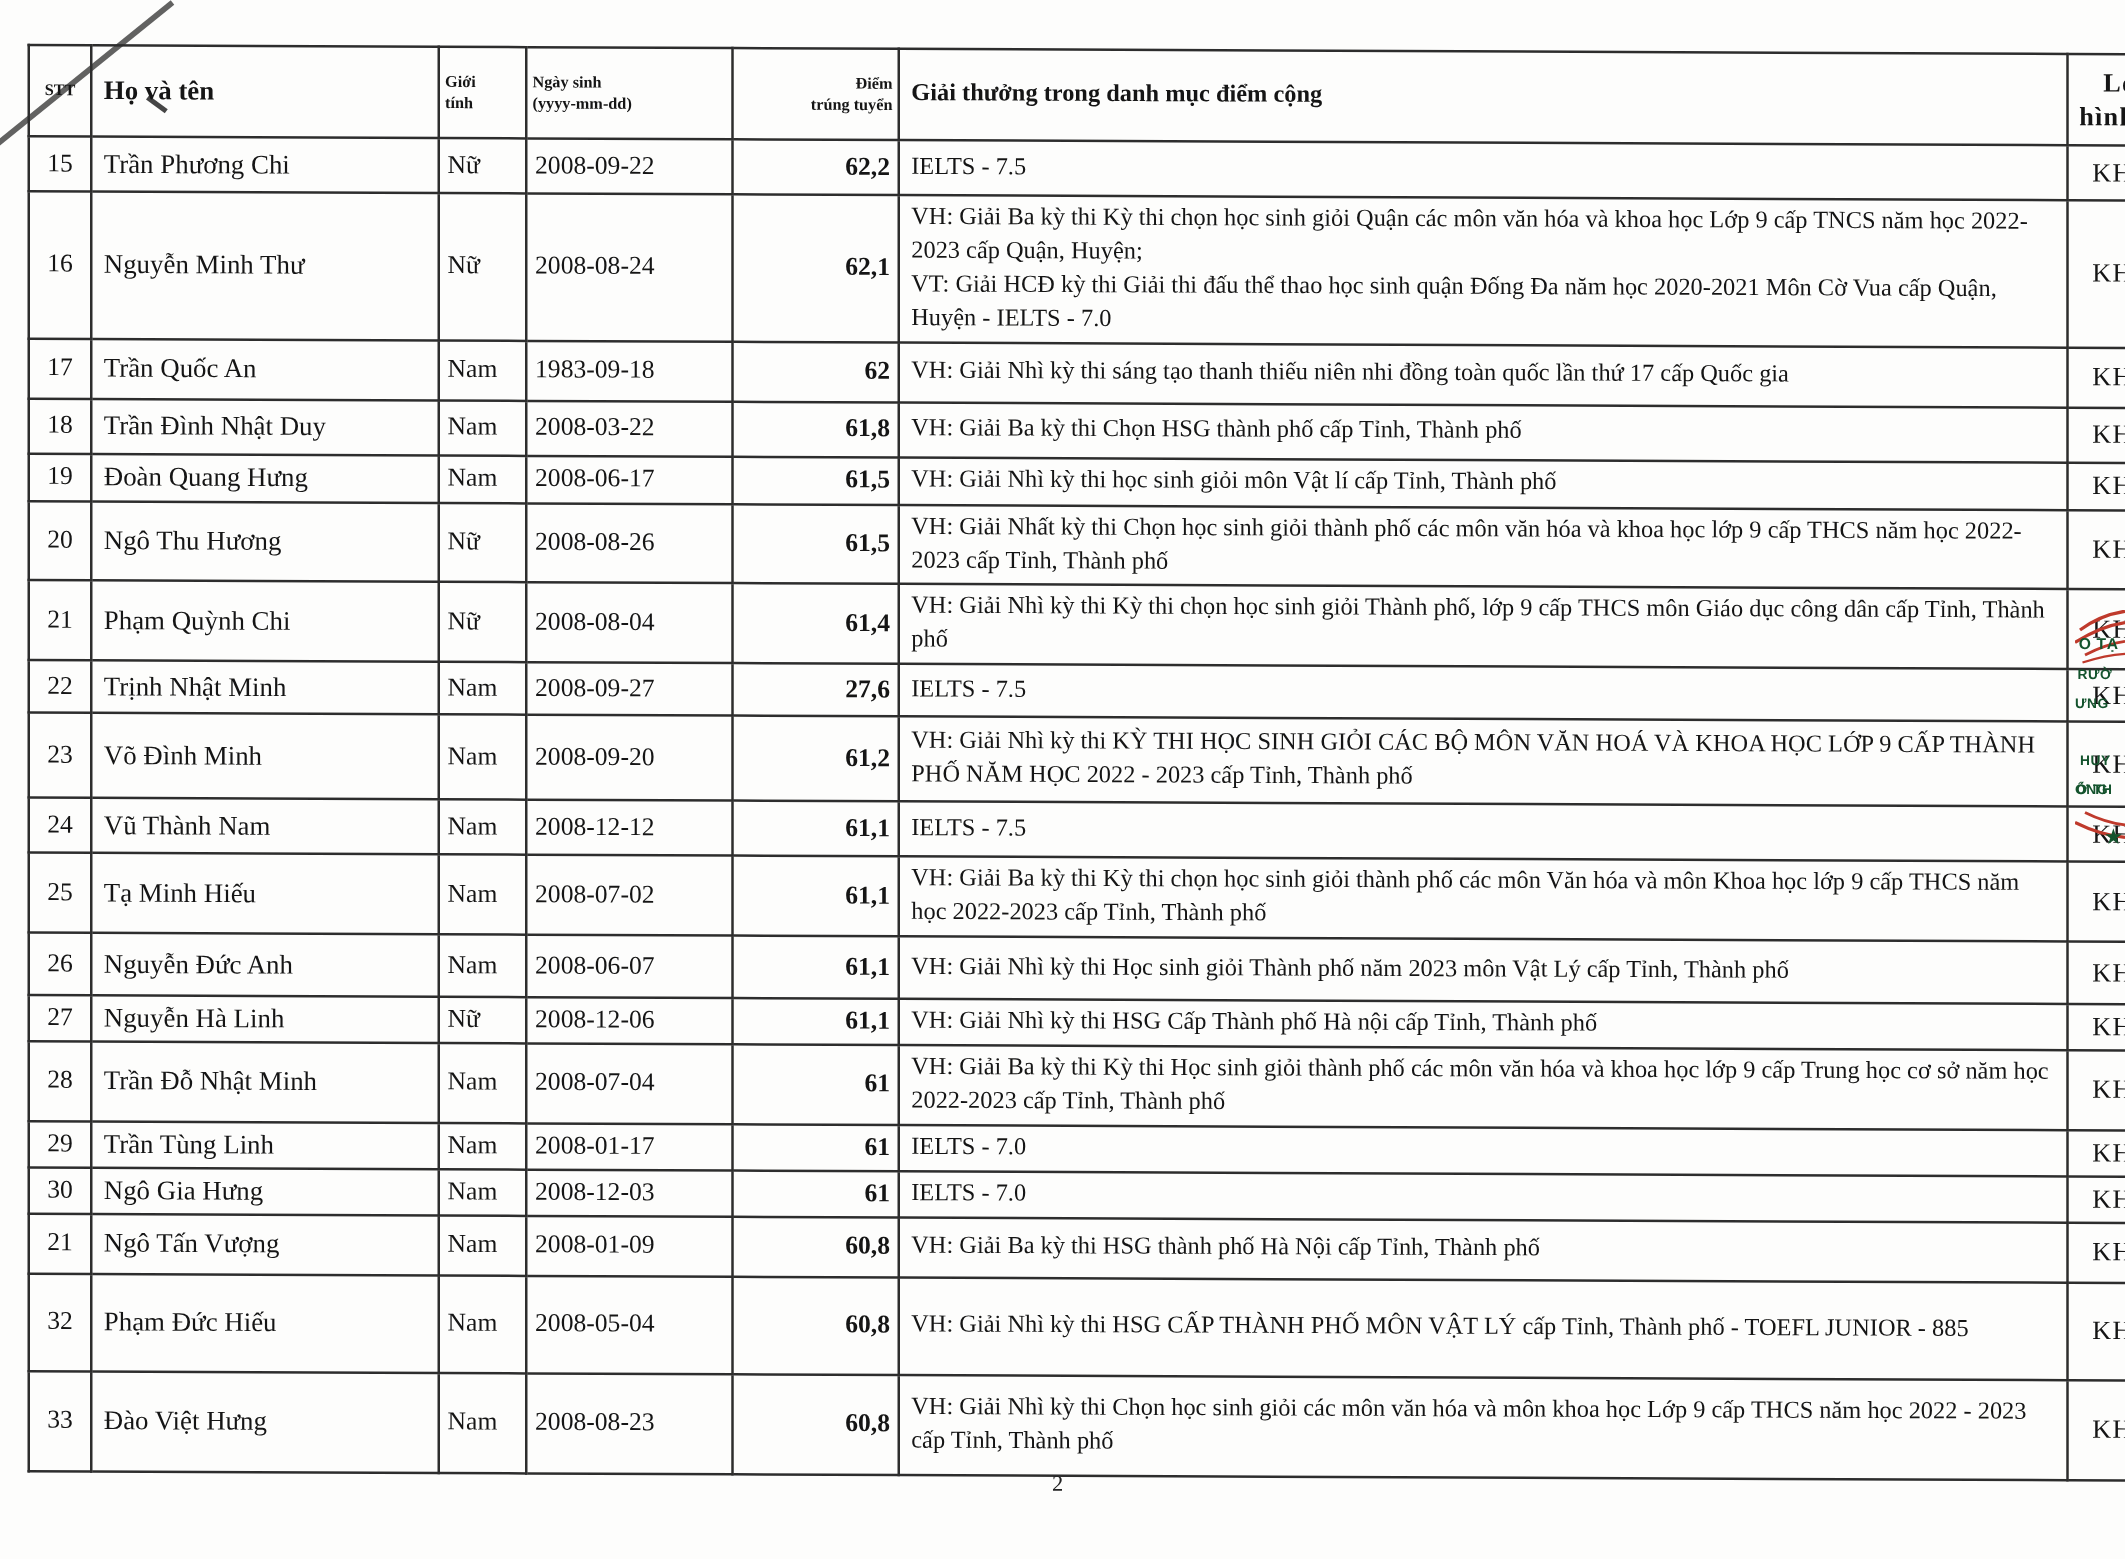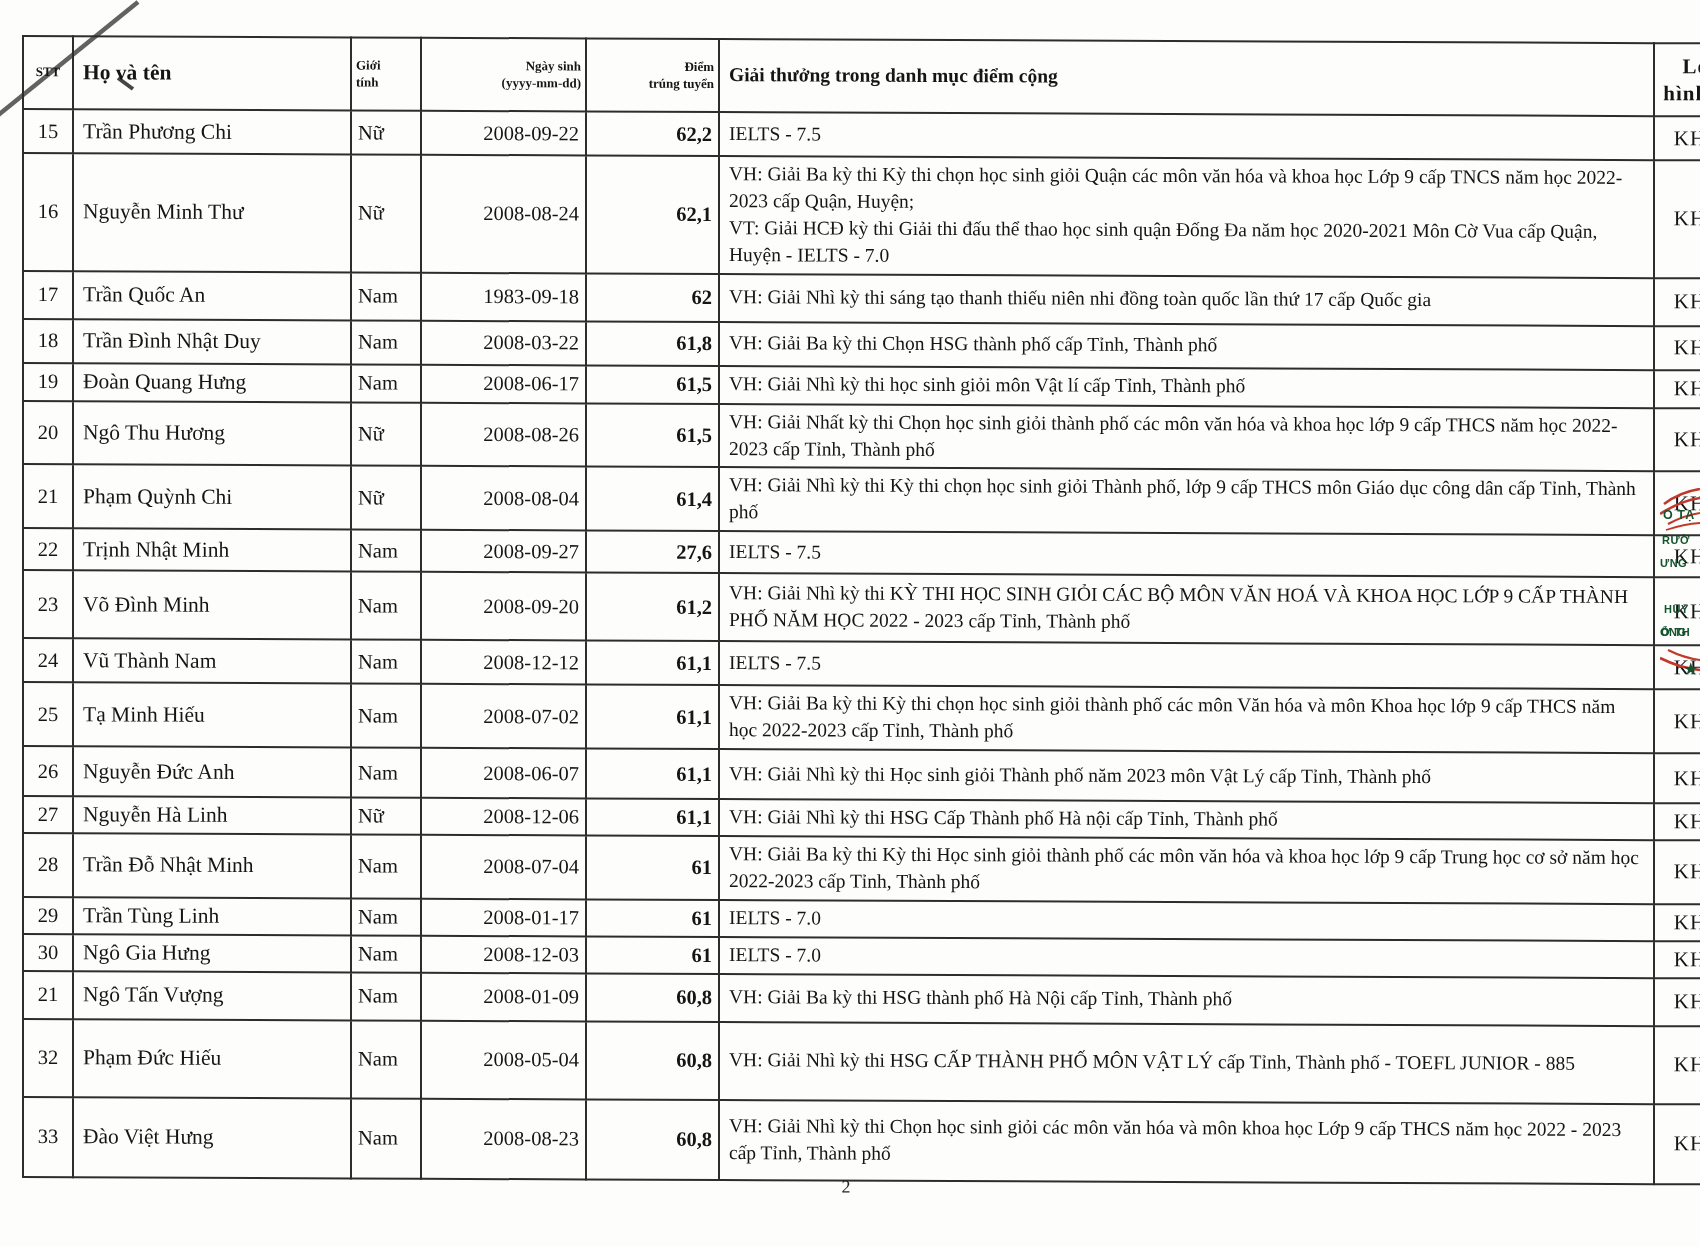--- a/index.html
+++ b/index.html
@@ -23,21 +23,21 @@
   }
   thead tr{height:73px;}
   th{
     font-weight:bold;font-size:13px;text-align:center;
     white-space:pre-line;line-height:1.25;padding:2px 4px;
   }
   td{font-size:20.5px;padding:3px 6px;}
   .c0{width:40px;text-align:center;}
   .c1{width:263px;text-align:left;padding-left:9px;font-size:21.5px;}
   .c2{width:60px;text-align:left;}
-  .c3{width:155px;text-align:right;}
+  .c3{width:155px;text-align:left;}
   .c4{width:123px;text-align:right;font-weight:bold;}
   .c5{width:915px;text-align:left;font-size:19.5px;line-height:1.38;white-space:pre-line;padding:4px 9px;}
   .c6{width:92px;text-align:center;letter-spacing:1px;font-size:21px;}
   
   tbody tr:nth-child(1){height:44px;}
   tbody tr:nth-child(2){height:112px;}
   tbody tr:nth-child(3){height:48px;}
   tbody tr:nth-child(4){height:44px;}
   tbody tr:nth-child(5){height:38px;}
   tbody tr:nth-child(6){height:54px;}

